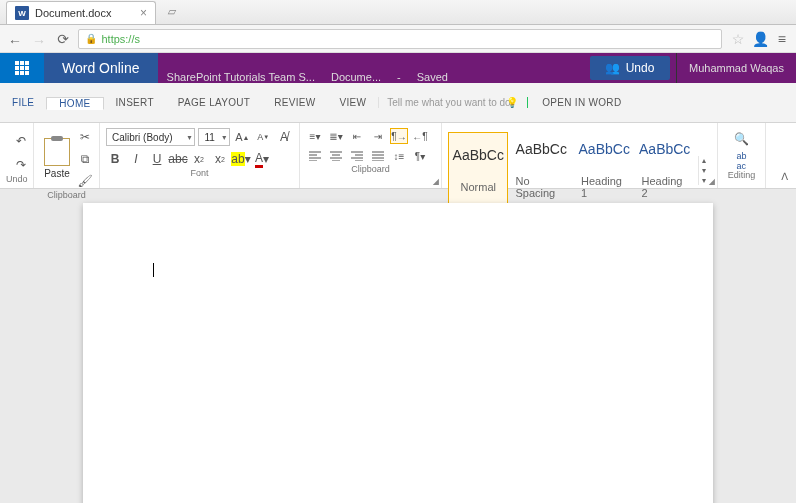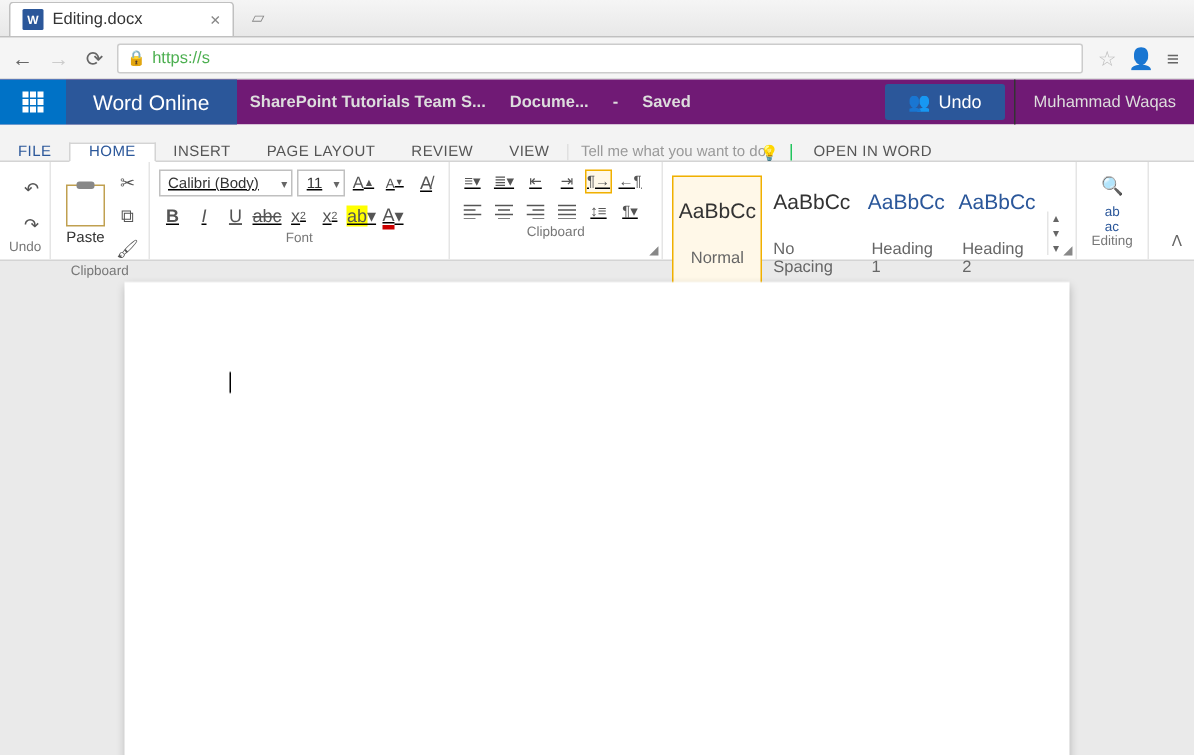--- a/index.html
+++ b/index.html
@@ -15,42 +15,42 @@
 .url-box { flex:1; height:20px; background:#fff; border:1px solid #ccc; border-radius:2px; display:flex; align-items:center; padding:0 6px; font-size:11px;}
 .lock{ color:#4caf50; font-size:10px; margin-right:4px;}
 .url-text{ color:#4caf50;}
 .addr-right{ display:flex; gap:8px; color:#666; font-size:14px; padding:0 4px;}
 .star{ color:#bbb;}
 .app-header{ height:30px; background:#701a75; display:flex; align-items:stretch; color:#fff; font-size:12px;}
 .app-launcher{ width:44px; background:#0072c6; display:flex; align-items:center; justify-content:center; cursor:pointer;}
 .grid9{ width:14px; height:14px; display:grid; grid-template-columns:repeat(3,4px); grid-template-rows:repeat(3,4px); gap:1px;}
 .grid9 span{ background:#fff;}
 .app-name{ background:#2b579a; padding:0 18px; display:flex; align-items:center; font-size:14px;}
-.crumbs{ flex:1; display:flex; align-items:center; gap:16px; padding:0 9px; font-size:11px; color:#ddd;font-weight:bold;}
+.crumbs{ flex:1; display:flex; align-items:flex-end; gap:16px; padding:0 9px; font-size:11px; color:#ddd;}
 .crumbs span{ white-space:nowrap;}
 .share-btn{ background:#2b579a; width:80px; display:flex; align-items:center; justify-content:center; gap:5px; cursor:pointer; font-size:12px; margin:3px 6px; border-radius:2px;}
 .user{ padding:0 12px; display:flex; align-items:center; font-size:11px; color:#ddd; border-left:1px solid #333;}
-.ribbon-tabs{ height:25px; background:#f3f3f3; border-bottom:1px solid #d4d4d4; display:flex; align-items:flex-end; font-size:10px;}
+.ribbon-tabs{ height:40px; background:#f3f3f3; border-bottom:1px solid #d4d4d4; display:flex; align-items:center; font-size:10px;}
 .rtab{ padding:0 12px; display:flex; align-items:center; color:#555; cursor:pointer; text-transform:uppercase; letter-spacing:0.3px;}
 .rtab.file{ color:#2b579a; font-weight:normal;}
 .rtab.active{ background:#fff; color:#2b579a; border:1px solid #d4d4d4; border-bottom:1px solid #fff; margin-bottom:-1px;}
 .tellme{ flex:0 0 150px; display:flex; align-items:center; padding:0 8px; color:#999; font-size:10px; position:relative; border-left:1px solid #e0e0e0; border-right:1px solid #22c55e;}
 .tellme .bulb{ position:absolute; right:8px; color:#f0c040;}
 .open-word{ padding:0 14px; display:flex; align-items:center; color:#555; cursor:pointer;}
 .ribbon{ height:66px; background:#fff; border-bottom:1px solid #d4d4d4; display:flex; position:relative;}
 .rgroup{ border-right:1px solid #e5e5e5; padding:3px 6px 0 6px; display:flex; flex-direction:column; justify-content:space-between;}
 .rgroup .glabel{ text-align:center; font-size:9px; color:#777; padding-bottom:16px;}
 .rgroup .gbody{ flex:1; display:flex; align-items:center; gap:2px;}
 .undo-col{ width:30px; display:flex; flex-direction:column; gap:6px; align-items:center; padding-top:6px;}
 .ico{ width:18px; height:18px; display:flex; align-items:center; justify-content:center; font-size:12px; color:#555; cursor:pointer; border:1px solid transparent;}
 .paste-btn{ display:flex; flex-direction:column; align-items:center; gap:2px; padding:2px 4px; cursor:pointer;}
 .paste-icon{ width:26px; height:28px; background:#fff; border:1px solid #c0a050; position:relative;}
 .paste-icon::before{ content:""; position:absolute; top:-3px; left:6px; width:12px; height:5px; background:#888; border-radius:2px;}
 .cut-col{ display:flex; flex-direction:column; gap:4px; padding-top:2px;}
-.font-row{ display:flex; gap:3px; align-items:center;text-decoration:underline;}
+.font-row{ display:flex; gap:3px; align-items:center;}
 .sel{ border:1px solid #c0c0c0; background:#fff; height:18px; font-size:10px; display:flex; align-items:center; padding:0 14px 0 5px; position:relative; cursor:pointer; color:#333;}
 .sel::after{ content:"▾"; position:absolute; right:3px; font-size:8px; color:#666;}
 .fontname{ width:90px;}
 .fontsize{ width:32px;}
 .style-box{ border:1px solid transparent; padding:14px 6px; display:flex; flex-direction:column; align-items:center; cursor:pointer; min-width:58px;}
 .style-box.sel-style{ border-color:#f0b000; background:#fff8e8;}
 .style-sample{ font-size:14px; color:#333;}
 .style-sample.blue{ color:#2b579a;}
 .style-name{ font-size:11px; color:#666; margin-top:18px;}
 .more-styles{ width:14px; display:flex; flex-direction:column; justify-content:center; gap:1px; color:#666; font-size:8px; cursor:pointer; padding-left:3px; border-left:1px solid #e5e5e5; margin-left:3px;}
@@ -64,21 +64,21 @@
 .para-btn{ width:18px; height:16px; display:flex; align-items:center; justify-content:center; font-size:10px; color:#555; cursor:pointer; border:1px solid transparent;}
 .para-btn.active{ border-color:#f0b000; background:#fff8e8;}
 svg{ display:block;}
 </style>
 </head>
 <body>
 
 <div class="browser-tabs">
   <div class="tab">
     <span class="favicon">W</span>
-    <span>Editing.docx</span>
+    <span>Document.docx</span>
     <span class="tab-close">×</span>
   </div>
   <div class="newtab">▱</div>
 </div>
 
 <div class="addr-bar">
   <div class="nav-btn">←</div>
   <div class="nav-btn disabled">→</div>
   <div class="nav-btn">⟳</div>
   <div class="url-box">

